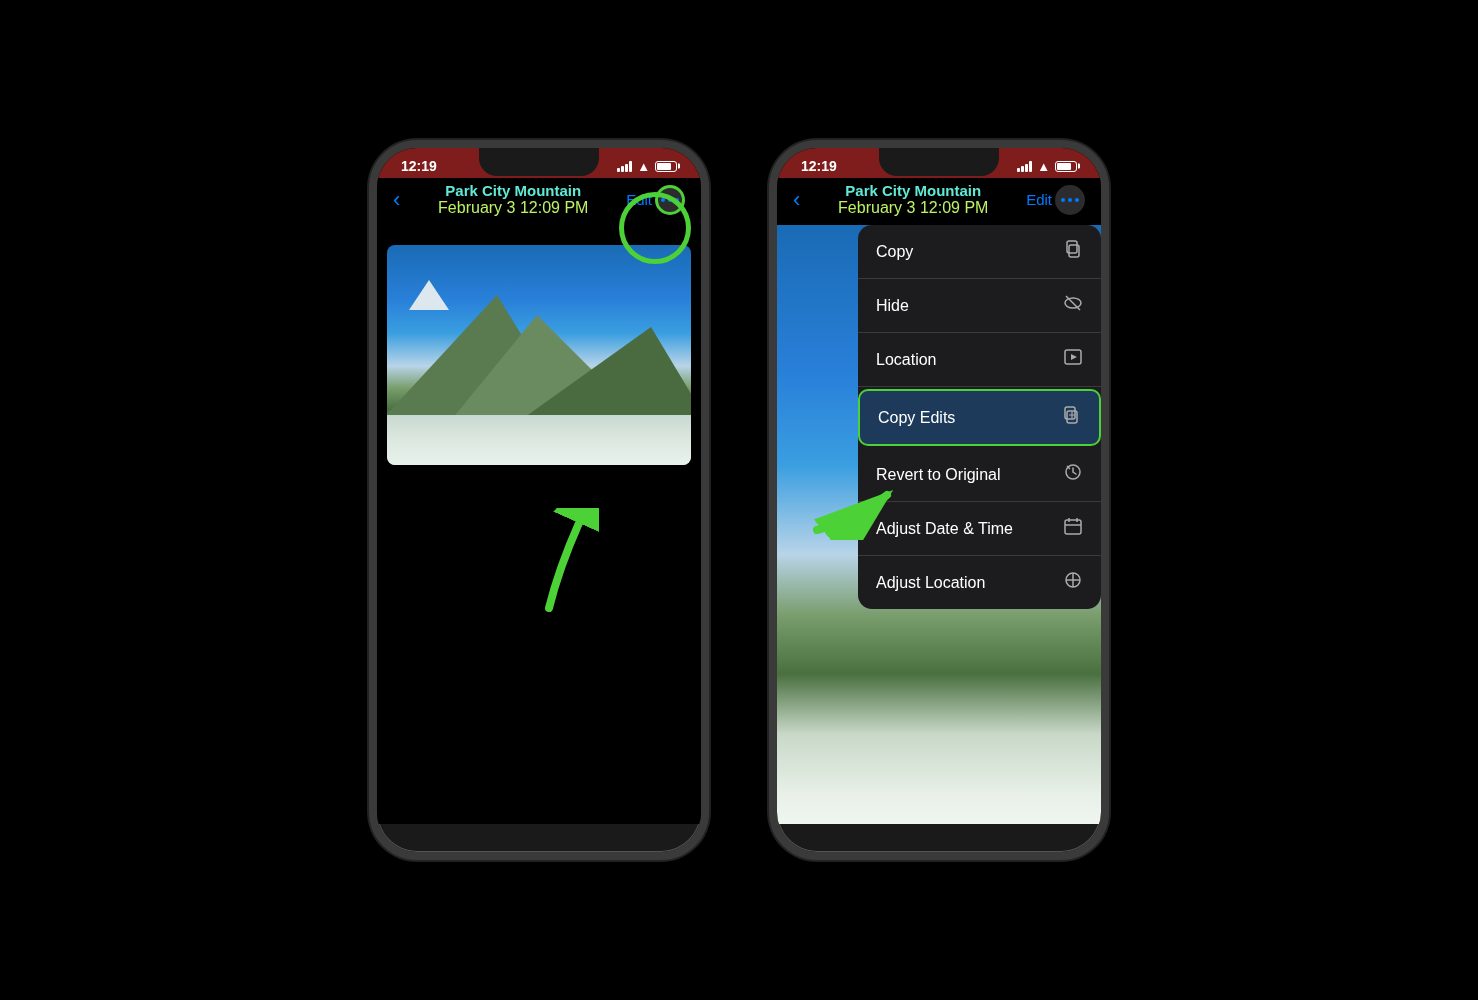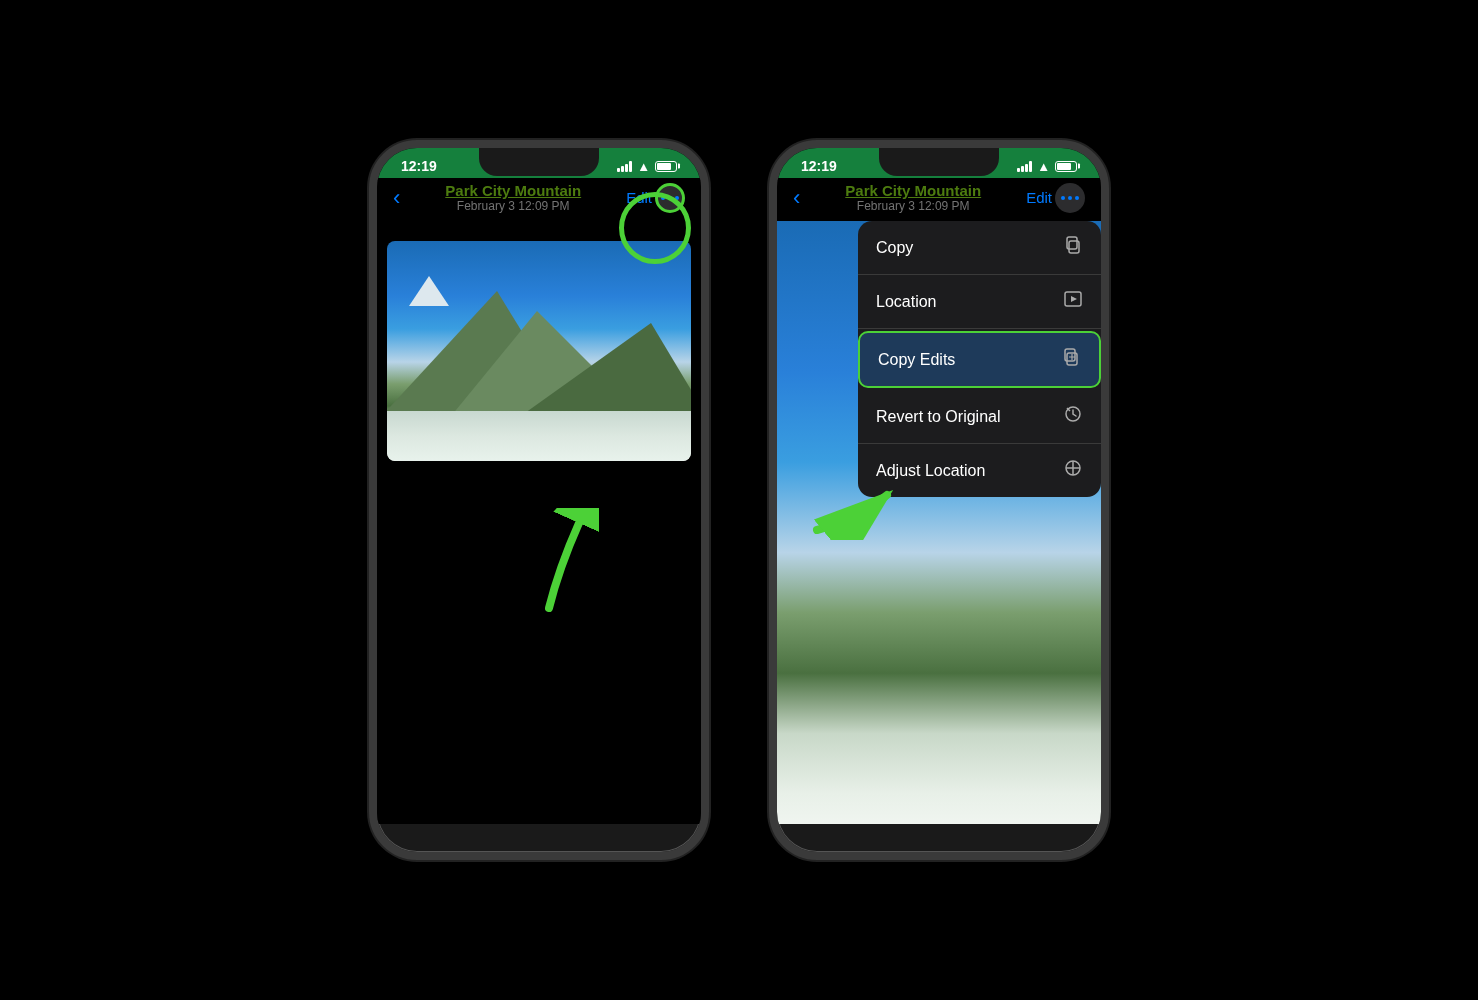--- a/index.html
+++ b/index.html
@@ -56,21 +56,21 @@
     .status-bar {
       display: flex;
       justify-content: space-between;
       align-items: center;
       padding: 10px 24px 4px;
       color: #fff;
       font-size: 13px;
       font-weight: 600;
       position: relative;
       z-index: 5;
-      background: #15803d;
+      background: #7f1d1d;
     }
 
     .status-time {
       font-size: 14px;
       font-weight: 700;
     }
 
     .status-icons {
       display: flex;
       align-items: center;
@@ -149,29 +149,28 @@
       cursor: pointer;
     }
 
     .nav-title {
       text-align: center;
       flex: 1;
       margin: 0 8px;
     }
 
     .nav-title-main {
-      color: #4d7c0f;
+      color: #5eead4;
       font-size: 15px;
       font-weight: 600;
-      text-decoration: underline;
     }
 
     .nav-title-sub {
-      color: #737373;
-      font-size: 12px;
+      color: #bef264;
+      font-size: 16px;
     }
 
     .nav-actions {
       display: flex;
       align-items: center;
       gap: 3px;
     }
 
     .nav-edit {
       color: #007AFF;
@@ -525,20 +524,29 @@
           <span class="menu-item-label">Copy</span>
           <span class="menu-item-icon">
             <svg width="20" height="20" viewBox="0 0 20 20" fill="none">
                 <rect x="6" y="6" width="10" height="12" rx="2" stroke="#aaa" stroke-width="1.5"></rect>
                 <rect x="4" y="2" width="10" height="12" rx="2" stroke="#aaa" stroke-width="1.5"></rect>
               </svg>
           </span>
         </div>
 
 
+        <div class="menu-item">
+          <span class="menu-item-label">Hide</span>
+          <span class="menu-item-icon">
+            <svg width="20" height="20" viewBox="0 0 20 20" fill="none">
+                <ellipse cx="10" cy="10" rx="8" ry="5" stroke="#aaa" stroke-width="1.5"></ellipse>
+                <line x1="3" y1="3" x2="17" y2="17" stroke="#aaa" stroke-width="1.5"></line>
+              </svg>
+          </span>
+        </div>
 
         <div class="menu-item">
           <span class="menu-item-label">Location</span>
           <span class="menu-item-icon">
             <svg width="20" height="20" viewBox="0 0 20 20" fill="none">
                 <rect x="2" y="3" width="16" height="14" rx="2" stroke="#aaa" stroke-width="1.5"></rect>
                 <polygon points="8,7 14,10 8,13" fill="#aaa"></polygon>
               </svg>
           </span>
         </div>
@@ -559,20 +567,31 @@
           <span class="menu-item-label">Revert to Original</span>
           <span class="menu-item-icon">
             <svg width="20" height="20" viewBox="0 0 20 20" fill="none">
                 <circle cx="10" cy="10" r="7" stroke="#aaa" stroke-width="1.5"></circle>
                 <path d="M10 6v4l3 2" stroke="#aaa" stroke-width="1.5" stroke-linecap="round"></path>
                 <path d="M4 4l3 3" stroke="#aaa" stroke-width="1.5"></path>
               </svg>
           </span>
         </div>
 
+        <div class="menu-item">
+          <span class="menu-item-label">Adjust Date &amp; Time</span>
+          <span class="menu-item-icon">
+            <svg width="20" height="20" viewBox="0 0 20 20" fill="none">
+                <rect x="2" y="4" width="16" height="14" rx="2" stroke="#aaa" stroke-width="1.5"></rect>
+                <line x1="6" y1="2" x2="6" y2="6" stroke="#aaa" stroke-width="1.5"></line>
+                <line x1="14" y1="2" x2="14" y2="6" stroke="#aaa" stroke-width="1.5"></line>
+                <line x1="2" y1="9" x2="18" y2="9" stroke="#aaa" stroke-width="1.5"></line>
+              </svg>
+          </span>
+        </div>
 
         <div class="menu-item" style="border-bottom:none;">
           <span class="menu-item-label">Adjust Location</span>
           <span class="menu-item-icon">
             <svg width="20" height="20" viewBox="0 0 20 20" fill="none">
                 <circle cx="10" cy="10" r="7" stroke="#aaa" stroke-width="1.5"></circle>
                 <line x1="10" y1="3" x2="10" y2="17" stroke="#aaa" stroke-width="1.5"></line>
                 <line x1="3" y1="10" x2="17" y2="10" stroke="#aaa" stroke-width="1.5"></line>
               </svg>
           </span>

